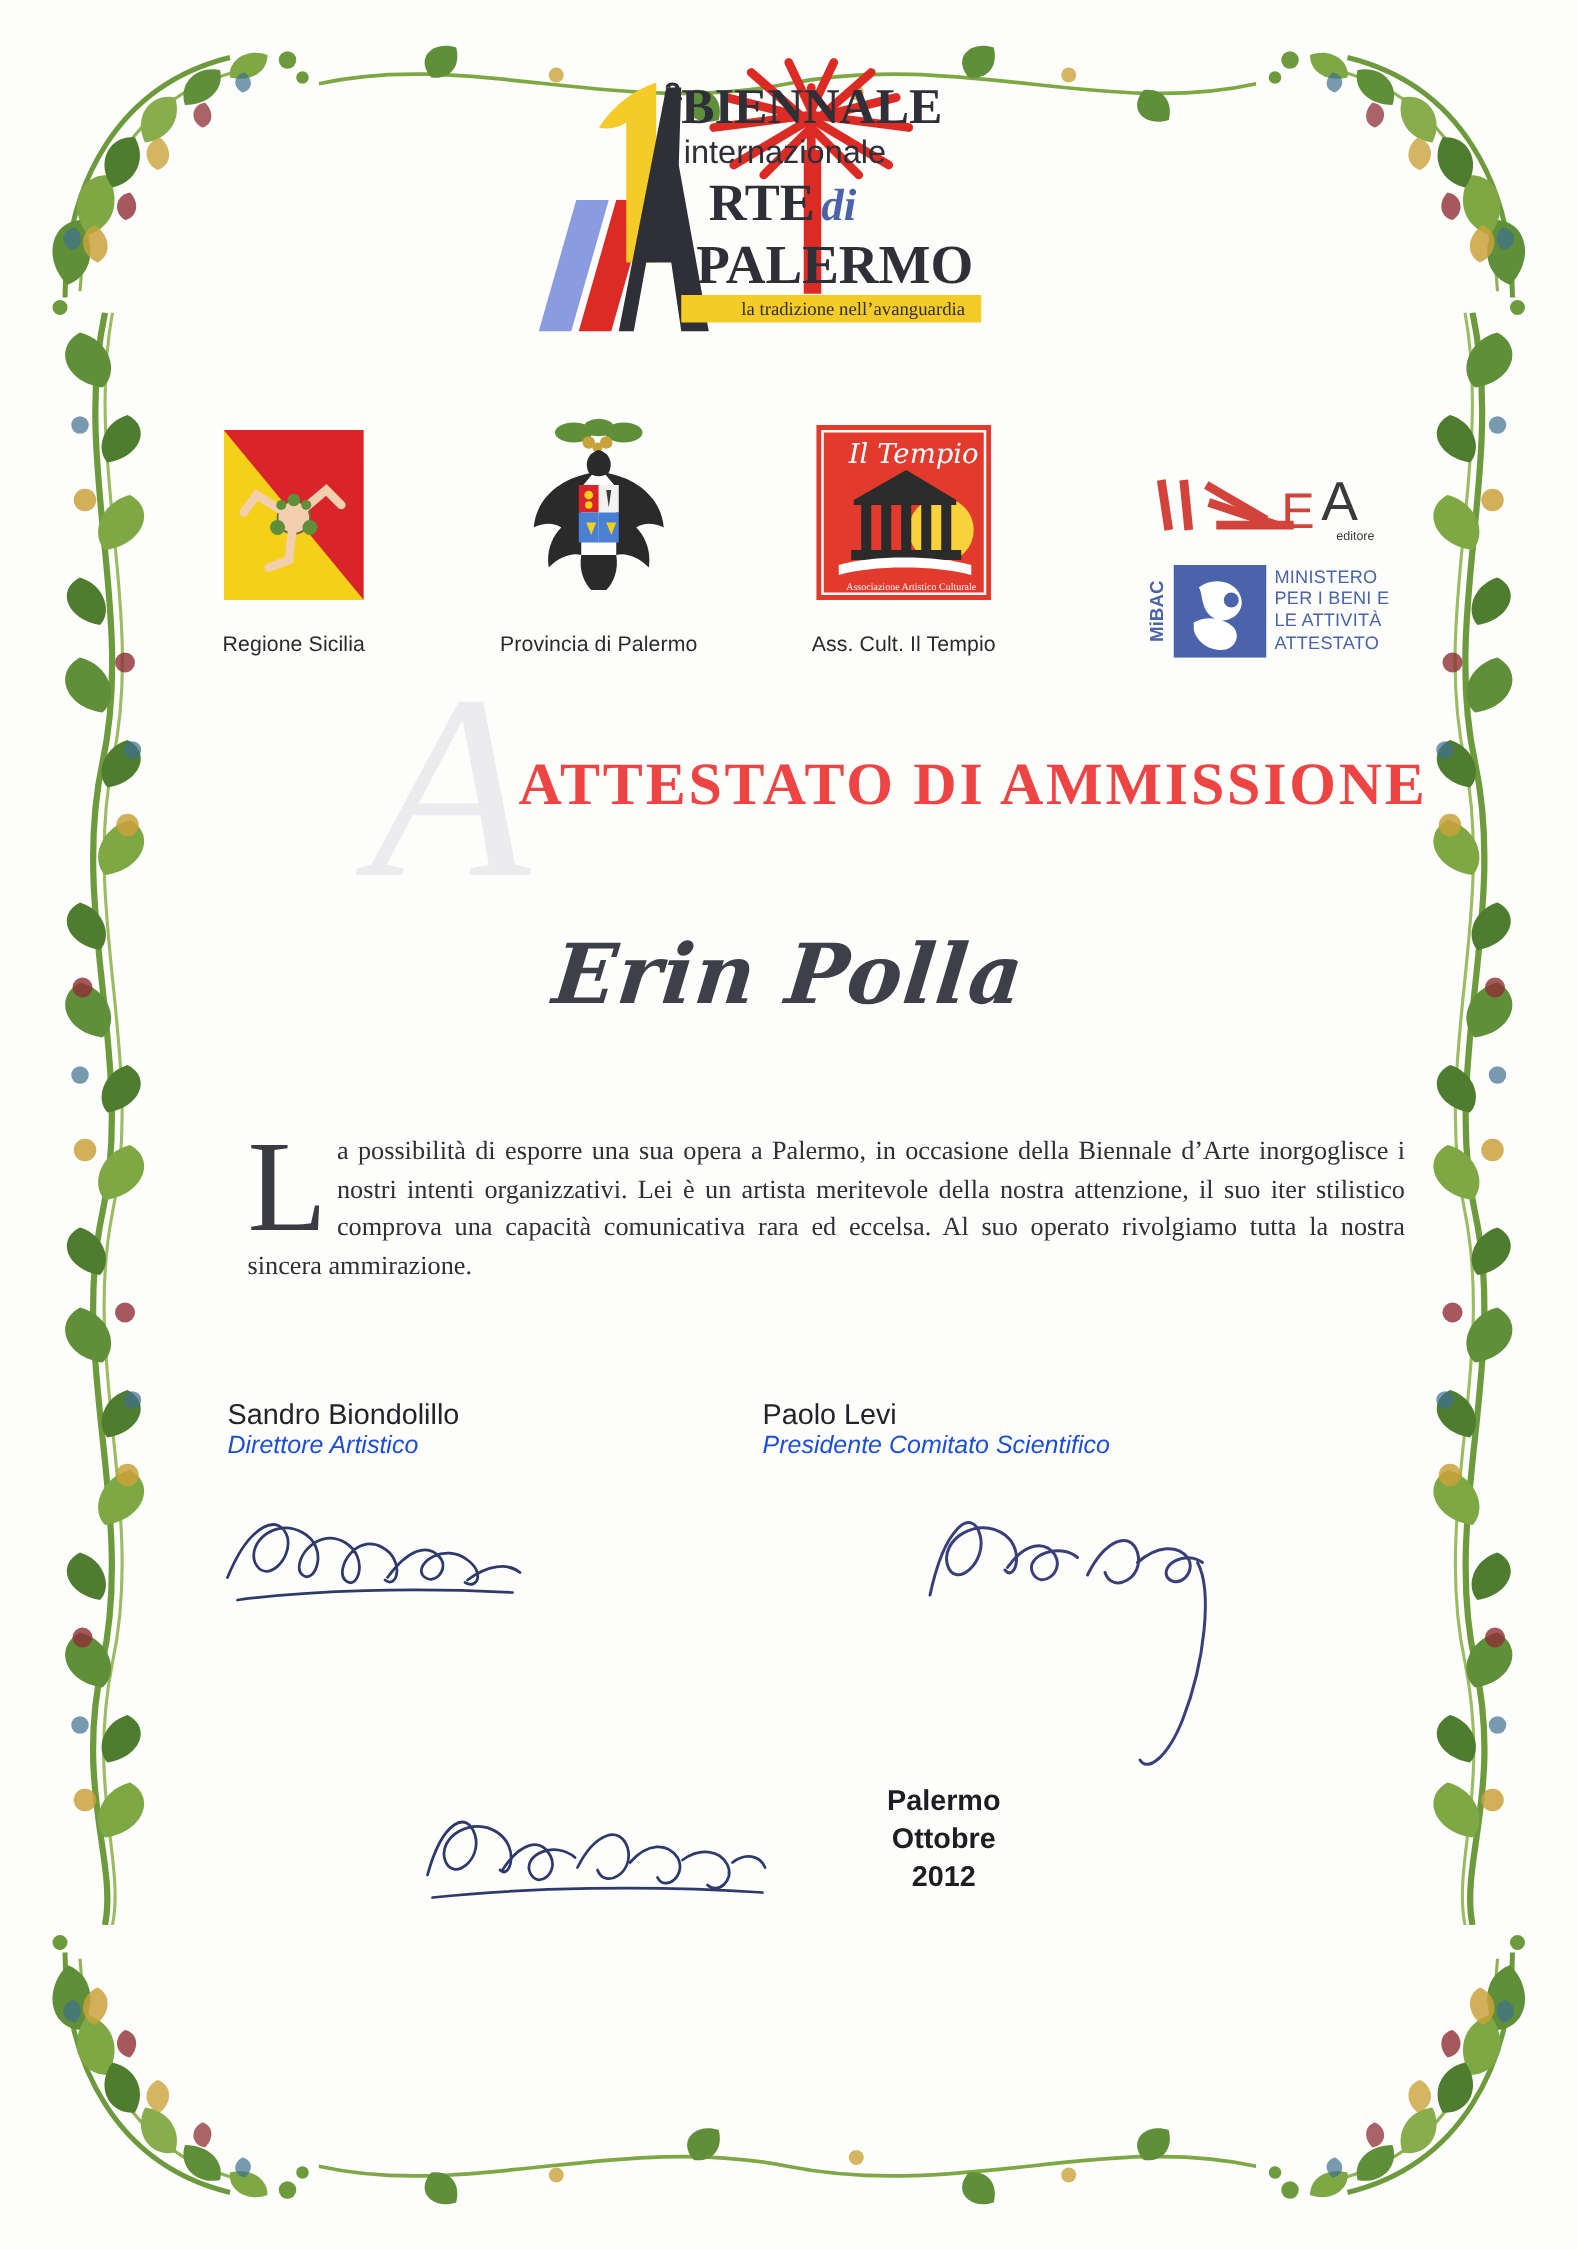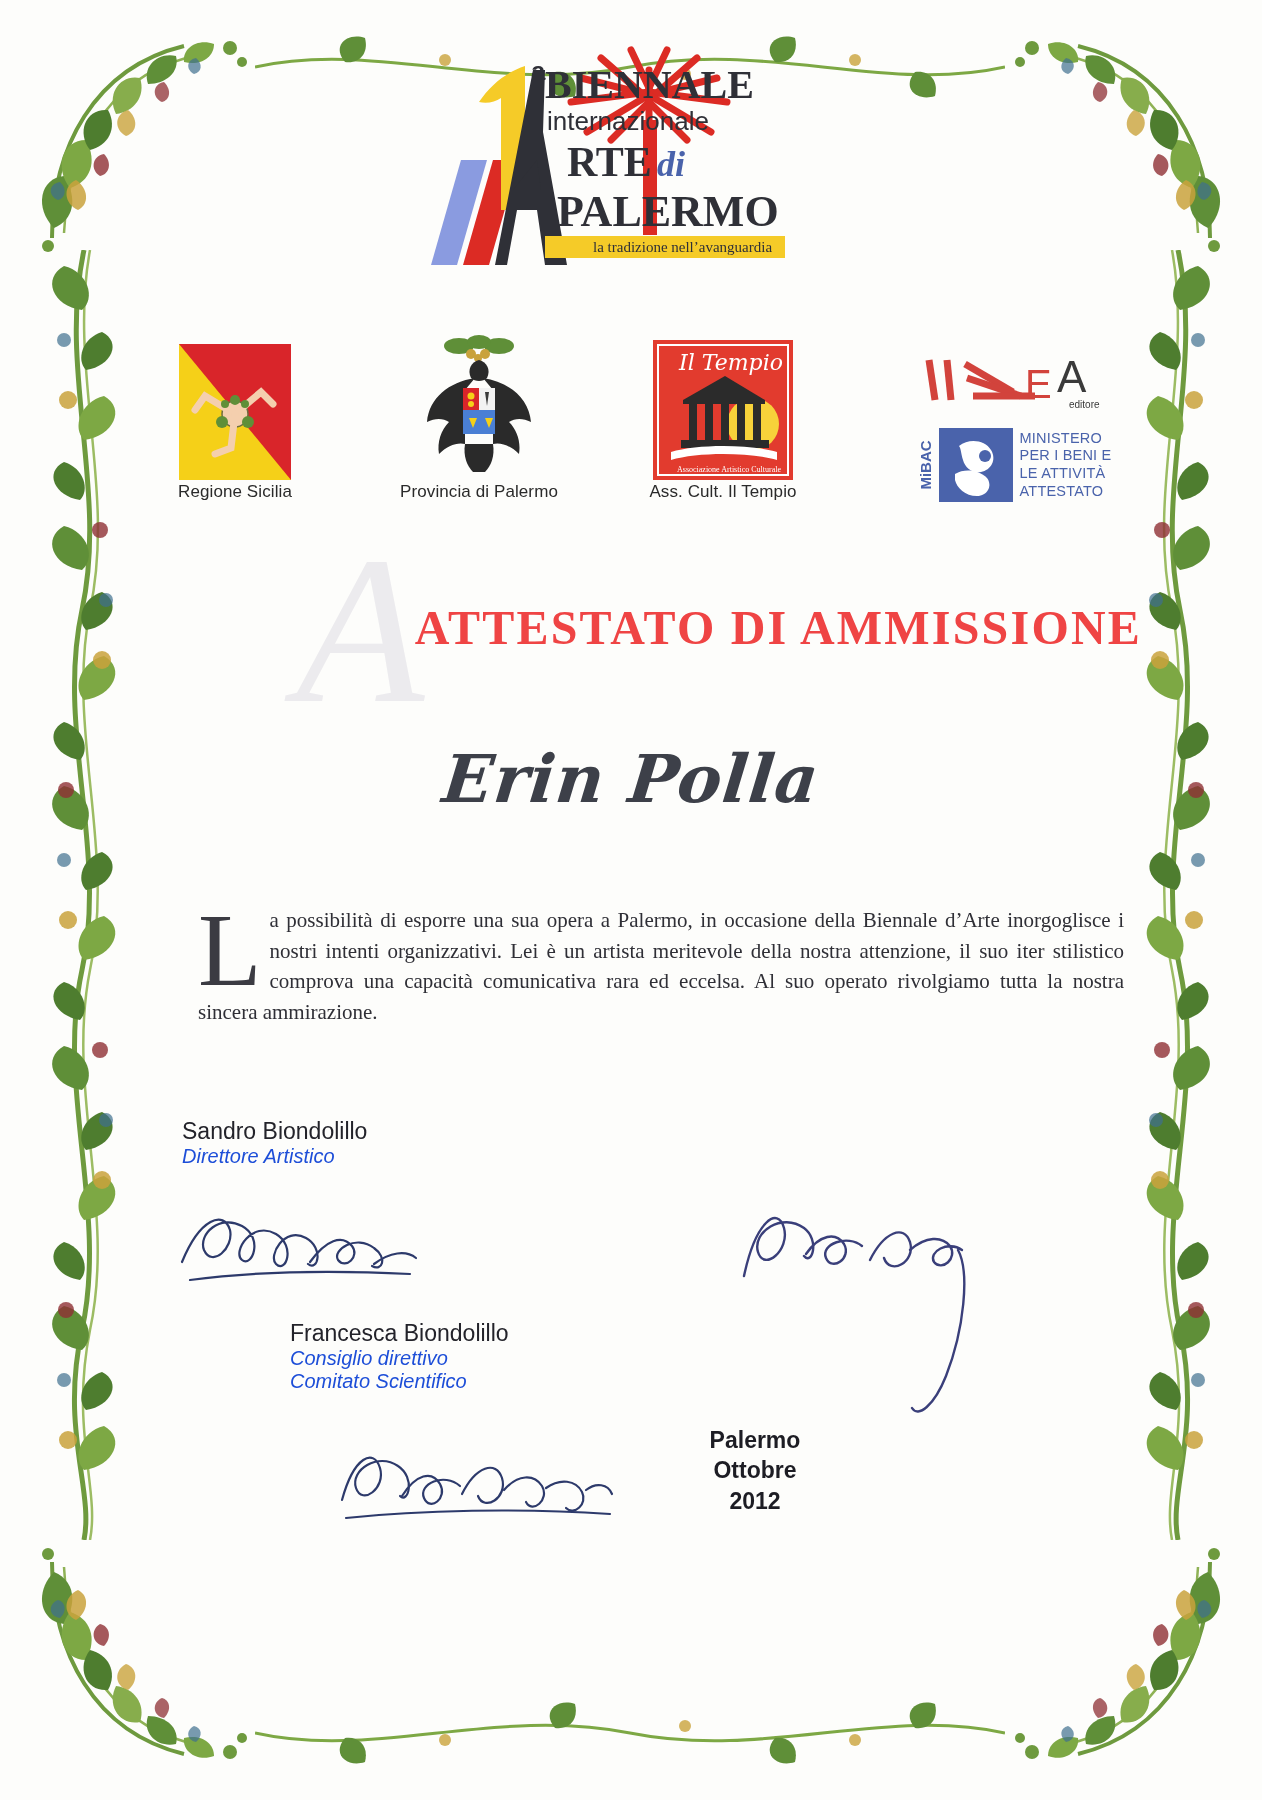--- a/index.html
+++ b/index.html
@@ -37,21 +37,21 @@
   .logo-block svg{display:block;}
 
   
   .sponsors{
     position:absolute;top:330px;left:40px;right:0px;
     display:flex;align-items:flex-end;justify-content:space-between;
   }
   .sponsor{display:flex;flex-direction:column;align-items:center;width:150px;}
   .sponsor .art{height:150px;display:flex;align-items:flex-end;justify-content:center;}
   .sponsor .cap{
-    margin-top:2px;font-family:"Liberation Sans",sans-serif;
+    margin-top:26px;font-family:"Liberation Sans",sans-serif;
     font-size:17px;color:#2a2a2a;white-space:nowrap;letter-spacing:.1px;
   }
   .sponsor.wide{width:250px;}
   .mibac-wrap{display:flex;align-items:center;gap:7px;}
   .mibac-sq{
     width:74px;height:74px;background:#4a63ab;position:relative;overflow:hidden;
   }
   .mibac-vert{
     position:absolute;left:-22px;top:50%;transform:translateY(-50%) rotate(-90deg);
     font-family:"Liberation Sans",sans-serif;font-weight:bold;font-size:15px;color:#4a63ab;
@@ -590,37 +590,36 @@
       <svg width="300" height="110" viewBox="0 0 300 110">
         <g fill="none" stroke="#2d3a6b" stroke-width="2.2" stroke-linecap="round">
           <path d="M22 72 C40 28 64 20 70 40 C74 58 52 78 44 60 C38 44 60 24 82 36 C104 48 92 78 82 70 C72 62 92 30 116 44 C136 56 126 84 116 74 C108 66 124 36 146 48 C164 58 158 82 148 74"></path>
           <path d="M150 72 C166 50 182 44 192 56 C200 66 186 80 178 70 C172 60 196 44 214 58 C228 68 222 82 212 76"></path>
           <path d="M214 74 C230 62 246 60 256 68"></path>
           <path d="M30 90 C90 82 170 80 250 84"></path>
         </g>
       </svg>
     </div>
 
+    <div class="sig sig-right">
+      <div class="nm">Paolo Levi</div>
+      <div class="rl">Presidente Comitato Scientifico</div>
+    </div>
     <div class="scribble" style="left:600px;top:1180px;">
       <svg width="280" height="250" viewBox="0 0 280 250">
         <g fill="none" stroke="#3a3f7a" stroke-width="2.4" stroke-linecap="round">
           <path d="M24 96 C36 40 58 26 64 48 C70 70 44 92 38 72 C32 52 62 32 84 48 C100 60 92 86 84 76"></path>
           <path d="M86 74 C100 54 116 52 124 64 C132 78 112 92 106 78 C100 64 128 54 142 66"></path>
           <path d="M150 80 C164 52 184 44 190 62 C196 82 170 96 164 78"></path>
           <path d="M190 70 C206 56 222 56 230 66 C238 78 222 92 214 82 C208 72 228 60 242 70"></path>
           <path d="M238 70 C250 92 244 150 226 196 C214 226 198 238 192 228"></path>
         </g>
       </svg>
     </div>
 
-    <div class="sig sig-bottom">
-      <div class="nm">Francesca Biondolillo</div>
-      <div class="rl">Consiglio direttivo</div>
-      <div class="rl">Comitato Scientifico</div>
-    </div>
     <div class="scribble" style="left:200px;top:1430px;">
       <svg width="320" height="110" viewBox="0 0 320 110">
         <g fill="none" stroke="#2d3a6b" stroke-width="2.2" stroke-linecap="round">
           <path d="M22 70 C34 26 54 18 60 38 C66 58 42 76 36 58 C30 40 58 22 78 36 C96 48 88 74 80 66"></path>
           <path d="M82 66 C96 44 112 40 120 54 C128 68 110 82 104 68 C98 54 124 42 140 56"></path>
           <path d="M142 64 C156 36 176 30 182 48 C188 68 164 82 158 66"></path>
           <path d="M184 60 C198 44 214 44 222 56 C230 70 212 84 206 72"></path>
           <path d="M226 58 C240 48 256 50 262 62 C268 74 254 86 246 78"></path>
           <path d="M266 60 C276 52 288 54 292 64"></path>
           <path d="M26 88 C100 80 200 78 290 84"></path>

